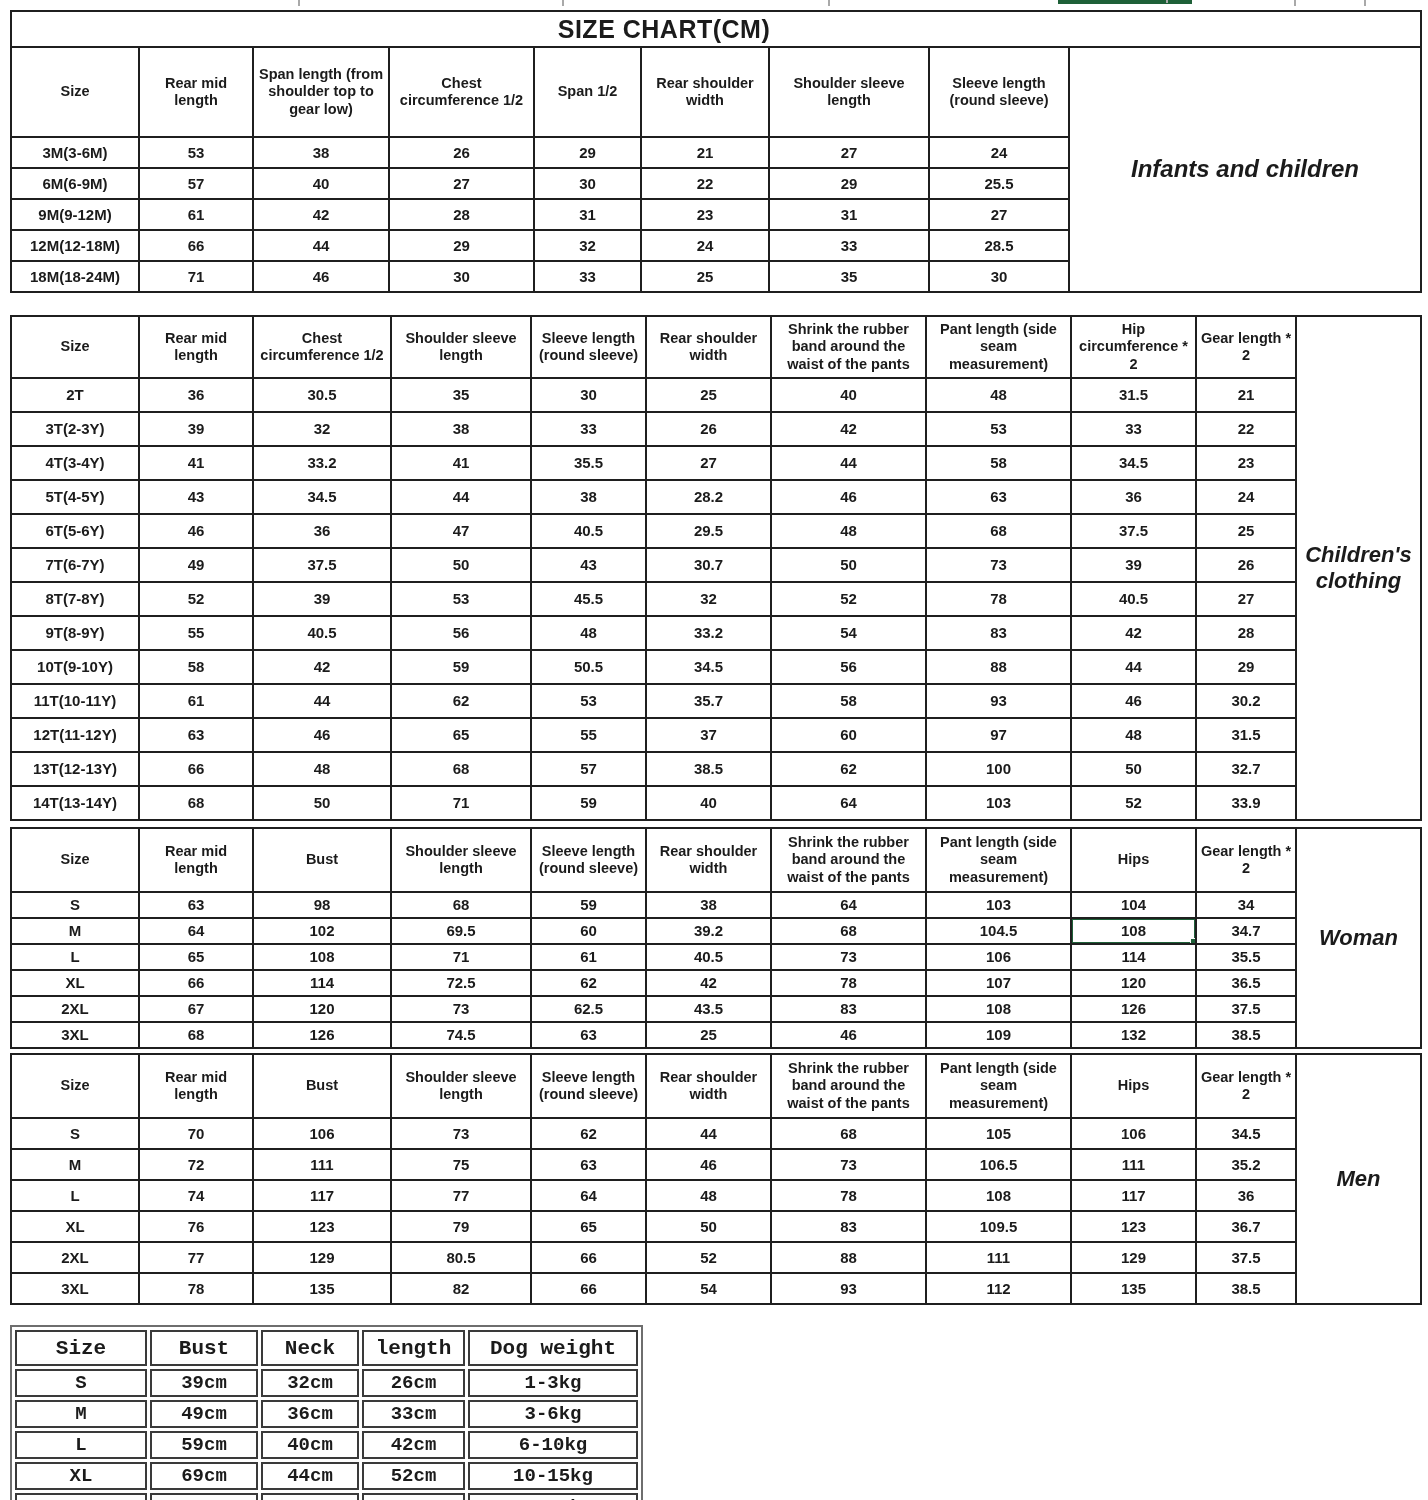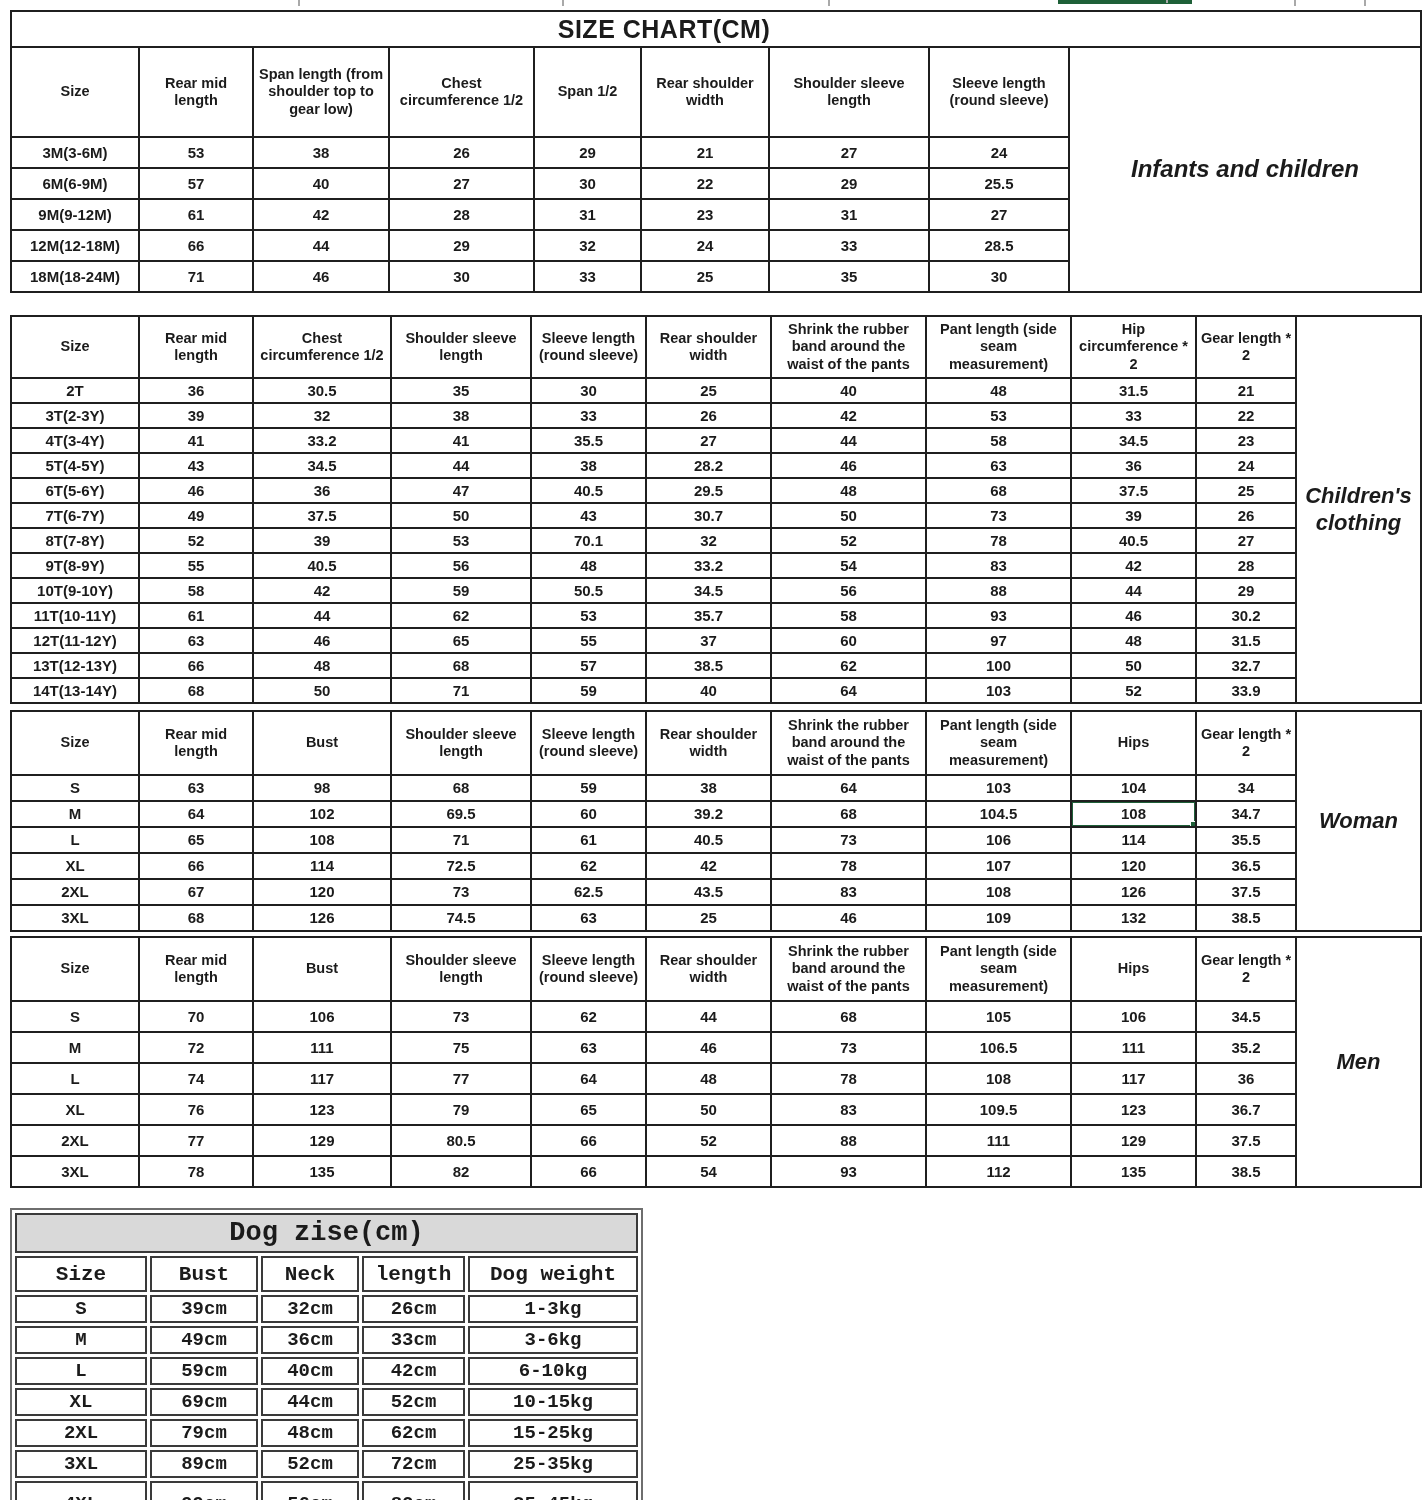--- a/index.html
+++ b/index.html
@@ -25,21 +25,21 @@
   .size-table th{font-size:14.5px;}
   .size-table td{font-size:15px;}
   .chart-title-cell{font-size:25px !important;letter-spacing:0.5px;}
   .chart-title-cell span{display:inline-block;transform:translateX(-52px);}
   .category-label{color:#c1211c;font-size:22px !important;line-height:1.3;font-style:italic;}
   .label-infants{font-size:24px !important;}
   tr.hdr-90{height:90px;}
   tr.hdr-62{height:62px;}
   tr.hdr-64{height:64px;}
   tr.row-31{height:31px;}
-  tr.row-25{height:25px;}
+  tr.row-25{height:34px;}
   tr.row-26{height:26px;}
   tr.title-36{height:36px;}
   .tone-black{color:#1b1b1b;}
   .tone-blue{color:#235e8f;border-radius:11px;}
   .tone-navy{color:#17375e;}
   .tone-red{color:#9e2b24;}
 
   
   td.active-cell{position:relative;}
   .sel-box{position:absolute;left:-1px;top:-1px;right:-1px;bottom:-1px;
@@ -252,21 +252,21 @@
         <td class="tone-blue">50</td>
         <td class="tone-blue">73</td>
         <td class="tone-black">39</td>
         <td class="tone-blue">26</td>
       </tr>
       <tr class="row-25">
         <td class="tone-navy">8T(7-8Y)</td>
         <td class="tone-navy">52</td>
         <td class="tone-navy">39</td>
         <td class="tone-navy">53</td>
-        <td class="tone-navy">70.1</td>
+        <td class="tone-navy">45.5</td>
         <td class="tone-navy">32</td>
         <td class="tone-navy">52</td>
         <td class="tone-navy">78</td>
         <td class="tone-black">40.5</td>
         <td class="tone-navy">27</td>
       </tr>
       <tr class="row-25">
         <td class="tone-navy">9T(8-9Y)</td>
         <td class="tone-navy">55</td>
         <td class="tone-navy">40.5</td>
@@ -547,23 +547,20 @@
 <table id="dog-table" class="dog-table">
     <colgroup>
       <col style="width: 132px;">
       <col style="width: 108px;">
       <col style="width: 98px;">
       <col style="width: 103px;">
       <col style="width: 170px;">
     </colgroup>
     <tbody>
       <tr>
-        <th colspan="5" class="dog-title-cell">Dog zise(cm)</th>
-      </tr>
-      <tr>
         <th>Size</th>
         <th>Bust</th>
         <th>Neck</th>
         <th>length</th>
         <th>Dog weight</th>
       </tr>
       <tr>
         <td>S</td>
         <td>39cm</td>
         <td>32cm</td>

